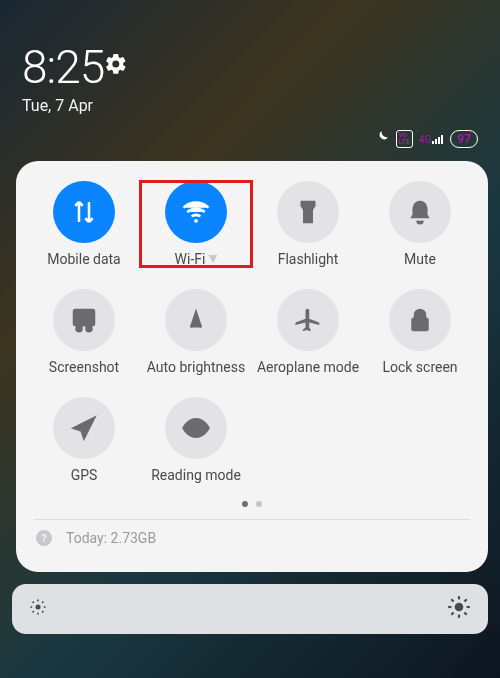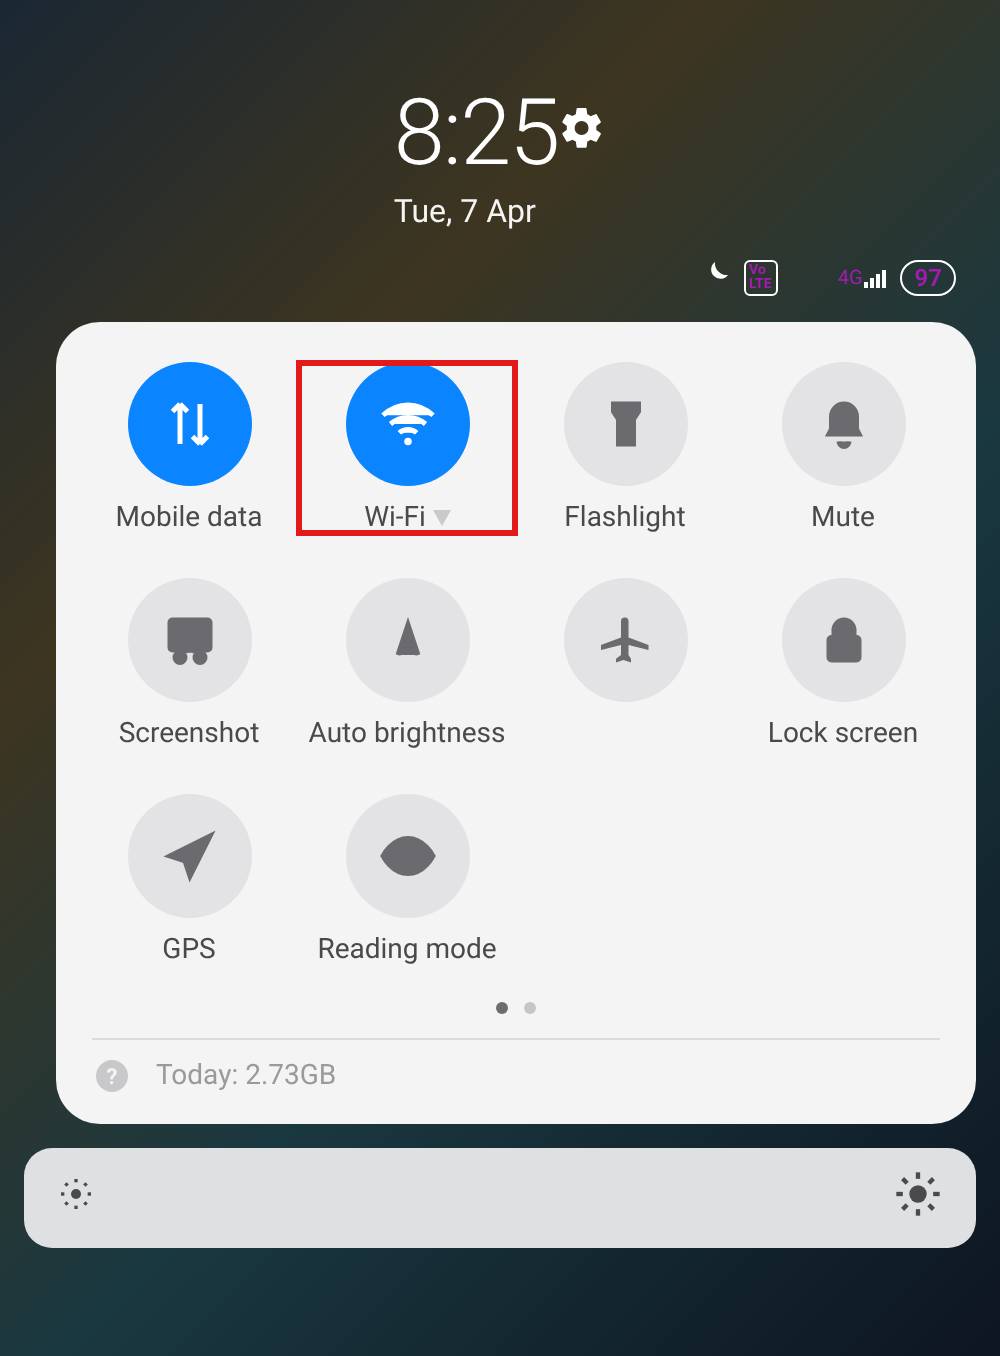--- a/index.html
+++ b/index.html
@@ -7,43 +7,43 @@
     width: 500px;
     height: 678px;
     background: linear-gradient(135deg, #1a2733 0%, #3d3520 30%, #1a3840 60%, #0d1520 100%);
     font-family: -apple-system, BlinkMacSystemFont, "Segoe UI", Roboto, Arial, sans-serif;
     overflow: hidden;
     position: relative;
   }
   .header {
     padding: 40px 22px 10px 22px;
     display: flex;
-    justify-content: center;
+    justify-content: flex-start;
     align-items: flex-start;
     color: #fff;
   }
   .clock-block { display: flex; flex-direction: column; }
   .time { font-size: 46px; font-weight: 300; letter-spacing: -1px; }
   .date { font-size: 16px; font-weight: 400; margin-top: 2px; opacity: 0.95; }
   .settings-icon { padding-top: 12px; }
   .settings-icon svg { width: 24px; height: 24px; fill: #fff; }
   .status-bar {
     display: flex; justify-content: flex-end; align-items: center;
     gap: 6px; padding: 4px 22px 6px 0; color: #a21caf;
   }
   .status-bar svg { fill: #fff; }
   .volte { border: 1.5px solid #fff; border-radius: 3px; font-size: 7px; font-weight: 700; padding: 1px 2px; line-height: 1; }
-  .sig4g { font-size: 10px; font-weight: 400; display: flex; align-items: center; gap: 1px; margin-left: 24px; }
+  .sig4g { font-size: 10px; font-weight: 400; display: flex; align-items: center; gap: 1px; }
   .battery { border: 1.5px solid #fff; border-radius: 9px; font-size: 12px; font-weight: 600; padding: 1px 6px; }
 
   .panel {
-    margin: 6px 12px 0 28px;
+    margin: 6px 12px 0 16px;
     background: #f4f4f5;
     border-radius: 22px;
-    padding: 20px 12px 14px 12px;
+    padding: 20px 12px 24px 12px;
   }
   .tiles {
     display: grid;
     grid-template-columns: repeat(4, 1fr);
     row-gap: 22px;
     column-gap: 0;
   }
   .tile {
     display: flex; flex-direction: column; align-items: center;
     position: relative;
@@ -195,20 +195,23 @@
           <span>Auto brightness</span>
         </div>
     </div>
 
     <div class="tile">
       <div class="circle">
         <svg viewBox="0 0 24 24" stroke-width="0">
             <path d="M21 14l-8-3V4.5a1.5 1.5 0 00-3 0V11l-8 3v2l8-2v4l-2 1.5V21l3-1 3 1v-1.5L13 18v-4l8 2z"></path>
           </svg>
       </div>
+      <div class="tile-label">
+          <span>Aeroplane mode</span>
+        </div>
     </div>
 
     <div class="tile">
       <div class="circle">
         <svg viewBox="0 0 24 24" fill="none" stroke-width="2">
             <rect x="6" y="11" width="12" height="9" rx="1"></rect>
             <path d="M8 11V8a4 4 0 018 0v3"></path>
           </svg>
       </div>
       <div class="tile-label">

